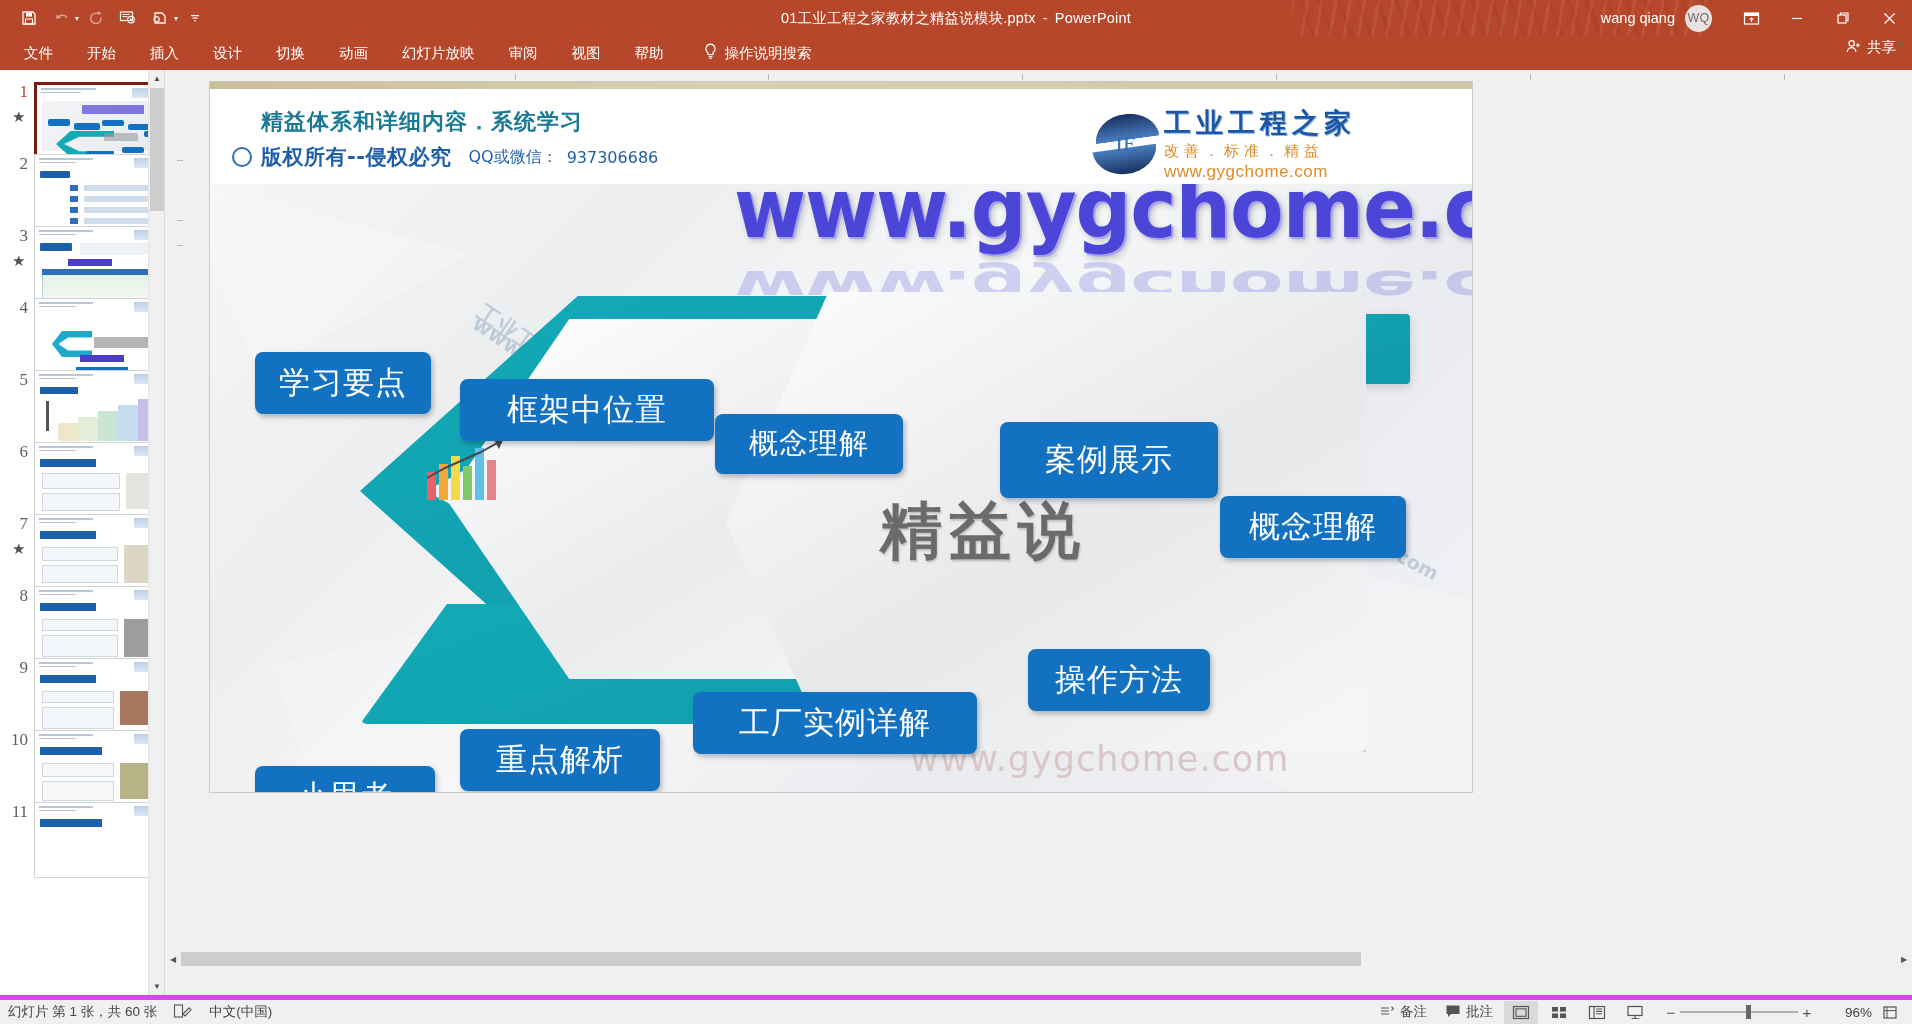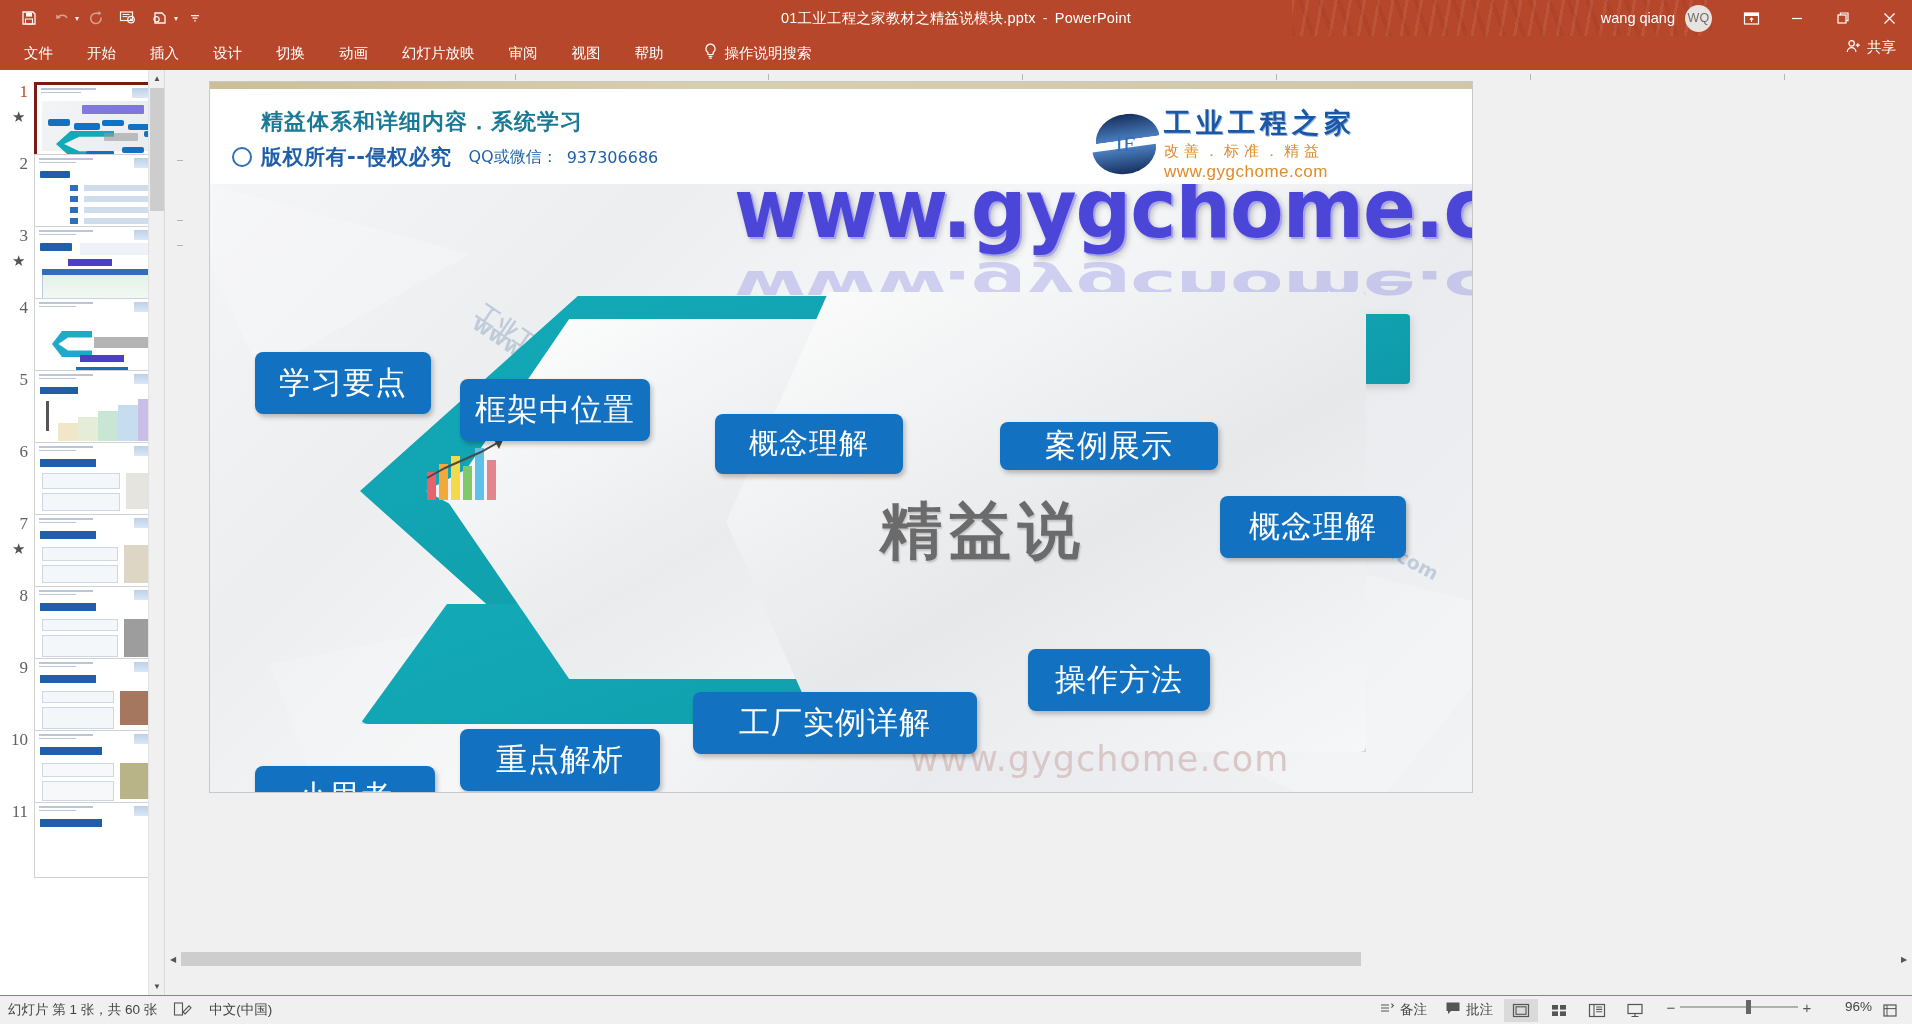--- a/index.html
+++ b/index.html
@@ -284,24 +284,24 @@
     width:16px;height:16px;display:flex;align-items:center;justify-content:center;
     font-size:8px;color:#555;
   }
   .hs-track{ flex:1; height:16px; background:#f0f0f0; position:relative; }
   .hs-thumb{ position:absolute; left:0; top:1px; height:14px; width:1180px; background:#cdcdcd; }
 
   
   .statusbar{
     position:absolute; left:0; bottom:0; width:1912px; height:29px;
     background:#f0f0f0; display:flex; align-items:center;
-    font-size:13.5px; color:#444; border-top:1px solid #d946ef;
+    font-size:13.5px; color:#444; border-top:5px solid #d946ef;
   }
   .sb-left{ display:flex; align-items:center; gap:16px; padding-left:8px; }
-  .sb-right{ position:absolute; right:8px; display:flex; align-items:flex-start; gap:4px; }
+  .sb-right{ position:absolute; right:8px; display:flex; align-items:center; gap:4px; }
   .sb-item{ display:flex; align-items:center; gap:5px; padding:2px 7px; }
   .viewbtn{
     width:34px;height:23px;display:flex;align-items:center;justify-content:center;
   }
   .viewbtn.active{ background:#dadada; }
   .zoom-slider{ display:flex; align-items:center; gap:0; margin:0 6px; }
   .zs-line{ width:118px; height:2px; background:#b0b0b0; position:relative; }
   .zs-knob{ position:absolute; left:66px; top:-6px; width:5px; height:14px; background:#666; }
   .zs-sign{ width:18px; text-align:center; font-size:15px; color:#555; }
   .zoom-val{ width:46px; text-align:right; font-size:13.5px; }
@@ -713,23 +713,23 @@
           <rect x="62" y="26" width="9" height="40" fill="#e3858f"></rect>
           <path d="M2 44 L20 34 L38 26 L56 18 L74 8" fill="none" stroke="#4a4a4a" stroke-width="2"></path>
           <path d="M68 4l10 2-4 9z" fill="#4a4a4a"></path>
         </svg>
 
         <div class="center-word">精益说</div>
 
         <div class="wm-bottom">www.gygchome.com</div>
 
         <div class="pill" style="left:45px;top:168px;width:176px;height:62px;font-size:31px;">学习要点</div>
-        <div class="pill" style="left:250px;top:195px;width:190px;height:62px;font-size:31px;">框架中位置</div>
+        <div class="pill" style="left:250px;top:195px;width:254px;height:62px;font-size:31px;">框架中位置</div>
         <div class="pill" style="left:505px;top:230px;width:188px;height:60px;font-size:29px;">概念理解</div>
-        <div class="pill" style="left:790px;top:238px;width:218px;height:48px;font-size:31px;">案例展示</div>
+        <div class="pill" style="left:790px;top:238px;width:218px;height:76px;font-size:31px;">案例展示</div>
         <div class="pill" style="left:1010px;top:312px;width:186px;height:62px;font-size:31px;">概念理解</div>
         <div class="pill" style="left:818px;top:465px;width:182px;height:62px;font-size:31px;">操作方法</div>
         <div class="pill" style="left:483px;top:508px;width:284px;height:62px;font-size:31px;">工厂实例详解</div>
         <div class="pill" style="left:250px;top:545px;width:200px;height:62px;font-size:31px;">重点解析</div>
         <div class="pill" style="left:45px;top:582px;width:180px;height:62px;font-size:31px;">小思考</div>
       </div>
     </div>
 
     <div class="hscroll">
       <div class="hs-arrow">◀</div>

